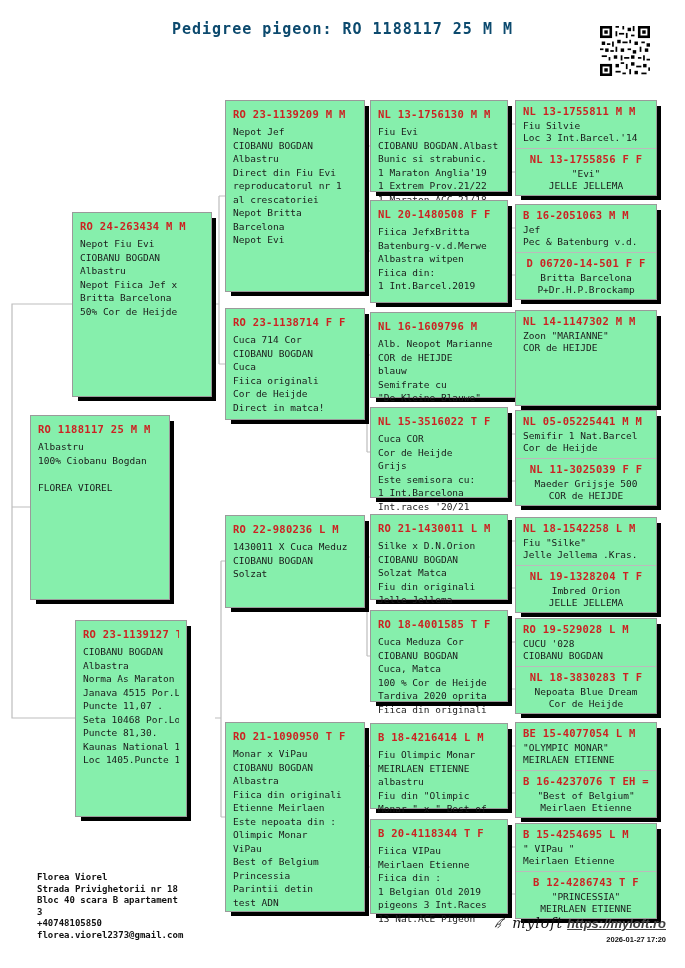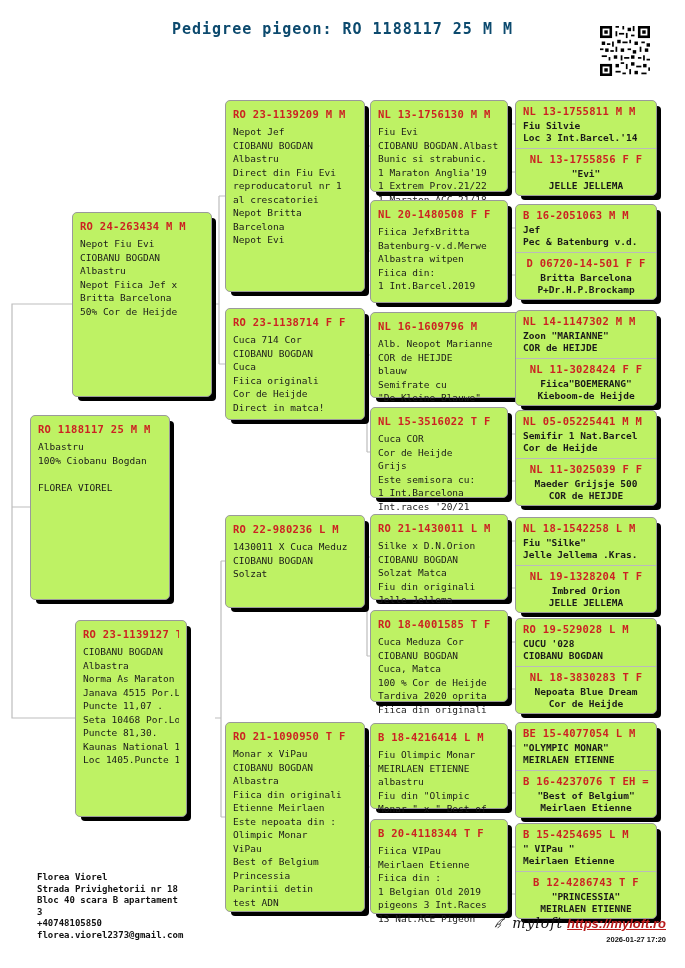--- a/index.html
+++ b/index.html
@@ -2,39 +2,39 @@
 <html><head>
 <meta charset="utf-8">
 <style>
   html,body{margin:0;padding:0;background:#ffffff;}
   #canvas{position:relative;width:685px;height:968px;background:#fff;overflow:hidden;
           font-family:"DejaVu Sans Mono", monospace;}
   .page-title{position:absolute;top:20px;left:0;width:685px;text-align:center;
               font:bold 15px/18px "DejaVu Sans Mono", monospace;letter-spacing:1px;color:#0c4a6e;}
   .qr{position:absolute;left:599px;top:26px;width:52px;height:50px;}
   svg.lines{position:absolute;left:0;top:0;pointer-events:none;}
-  .box,.pair{position:absolute;background:#bef264;border:1px solid #9a9a9a;border-radius:5px;
+  .box,.pair{position:absolute;background:#86efac;border:1px solid #9a9a9a;border-radius:0;
              box-shadow:5px 5px 0 -1px #000;box-sizing:border-box;}
   .box{padding:6px 7px 4px 7px;}
   .ring{font:bold 10.5px/15px "DejaVu Sans Mono", monospace;letter-spacing:.3px;
         color:#cc2222;margin-bottom:3px;white-space:nowrap;overflow:hidden;}
   .body{font:9.5px/13.5px "DejaVu Sans Mono", monospace;color:#1a1a1a;
         white-space:pre;overflow:hidden;}
   .pair{width:142px;padding:0;}
   .half{height:47px;padding:3px 7px 0 7px;overflow:hidden;box-sizing:border-box;}
   .half + .half{border-top:1px solid #bbb;text-align:center;}
   .half .ring{margin-bottom:1px;}
-  .half .body{line-height:12px;font-weight:bold;}
+  .half .body{line-height:12px;}
   .contact{position:absolute;left:37px;top:872px;
            font:bold 9px/11.5px "DejaVu Sans Mono", monospace;color:#111;}
   .contact a{color:#111;text-decoration:none;}
   .footer-right{position:absolute;left:494px;top:912px;width:172px;}
   .brand-row{display:flex;align-items:center;justify-content:flex-end;gap:4px;}
   .brand-name{font:italic 14px/16px "DejaVu Serif", serif;color:#111;letter-spacing:1px;}
-  .brand-url{font:bold italic 13px/15px "Liberation Sans", sans-serif;color:#b91c1c;}
+  .brand-url{font:bold italic 13px/15px "Liberation Sans", sans-serif;color:#404040;}
   .brand-time{font:bold 7.5px/10px "Liberation Sans", sans-serif;color:#111;text-align:right;margin-top:1px;}
 </style>
 </head>
 <body>
 
 <div id="canvas">
 
   <div class="page-title">Pedigree pigeon: RO 1188117 25 M M</div>
 
   <svg class="qr" viewBox="0 0 29 29" aria-hidden="true">
@@ -283,25 +283,20 @@
       <div class="body">Britta Barcelona
 P+Dr.H.P.Brockamp</div>
     </div>
   </div>
   <div class="pair" style="left:515px;top:310px;height:96px">
     <div class="half">
       <div class="ring">NL 14-1147302 M M</div>
       <div class="body">Zoon "MARIANNE"
 COR de HEIJDE</div>
     </div>
-    <div class="half">
-      <div class="ring">NL 11-3028424 F F</div>
-      <div class="body">Fiica"BOEMERANG"
-Kieboom-de Heijde</div>
-    </div>
   </div>
   <div class="pair" style="left:515px;top:410px;height:96px">
     <div class="half">
       <div class="ring">NL 05-05225441 M M</div>
       <div class="body">Semifir 1 Nat.Barcel
 Cor de Heijde</div>
     </div>
     <div class="half">
       <div class="ring">NL 11-3025039 F F</div>
       <div class="body">Maeder Grijsje 500

